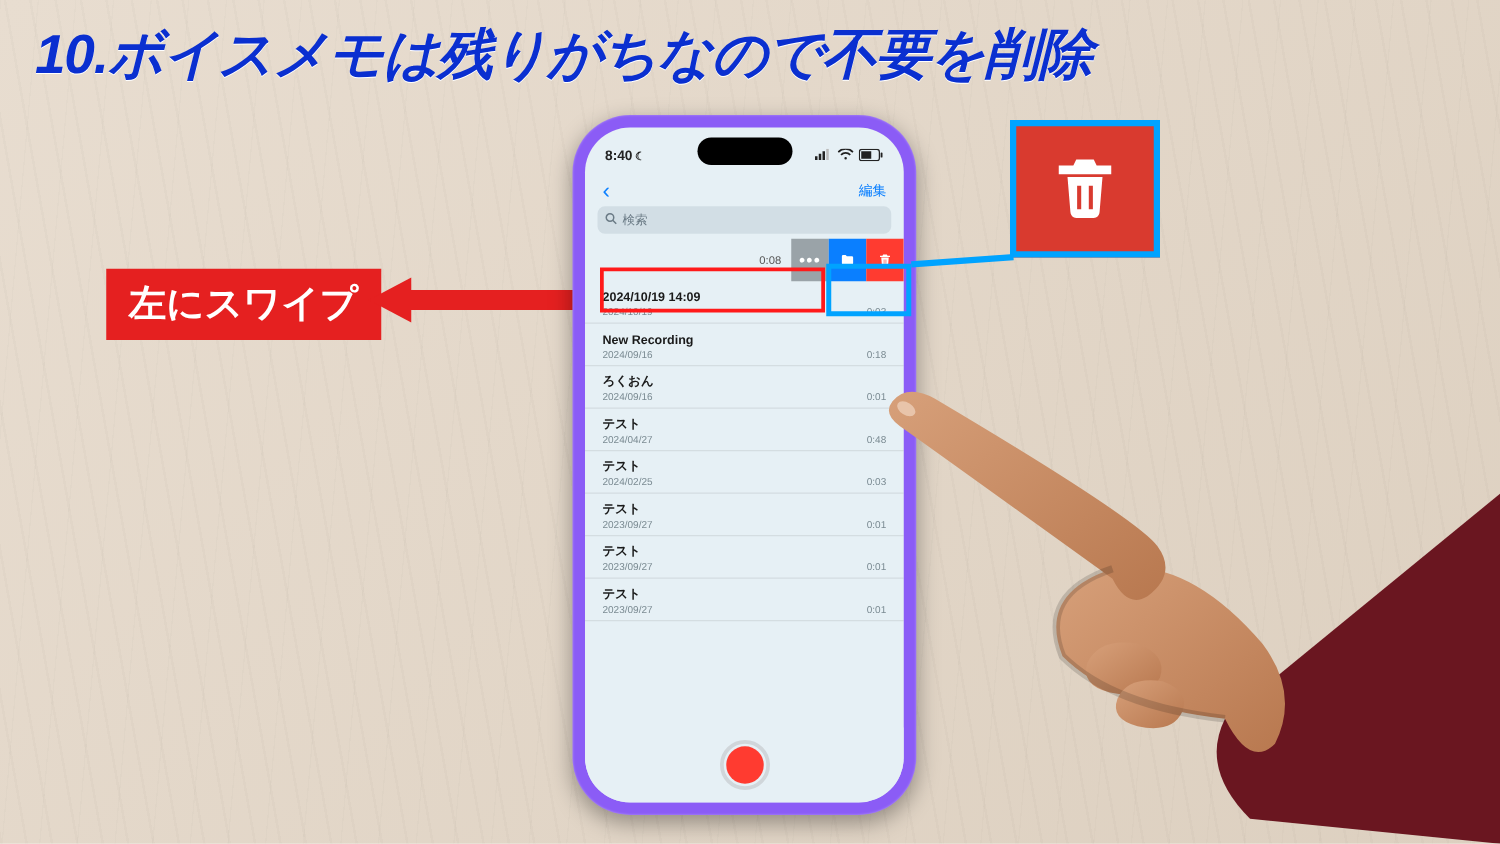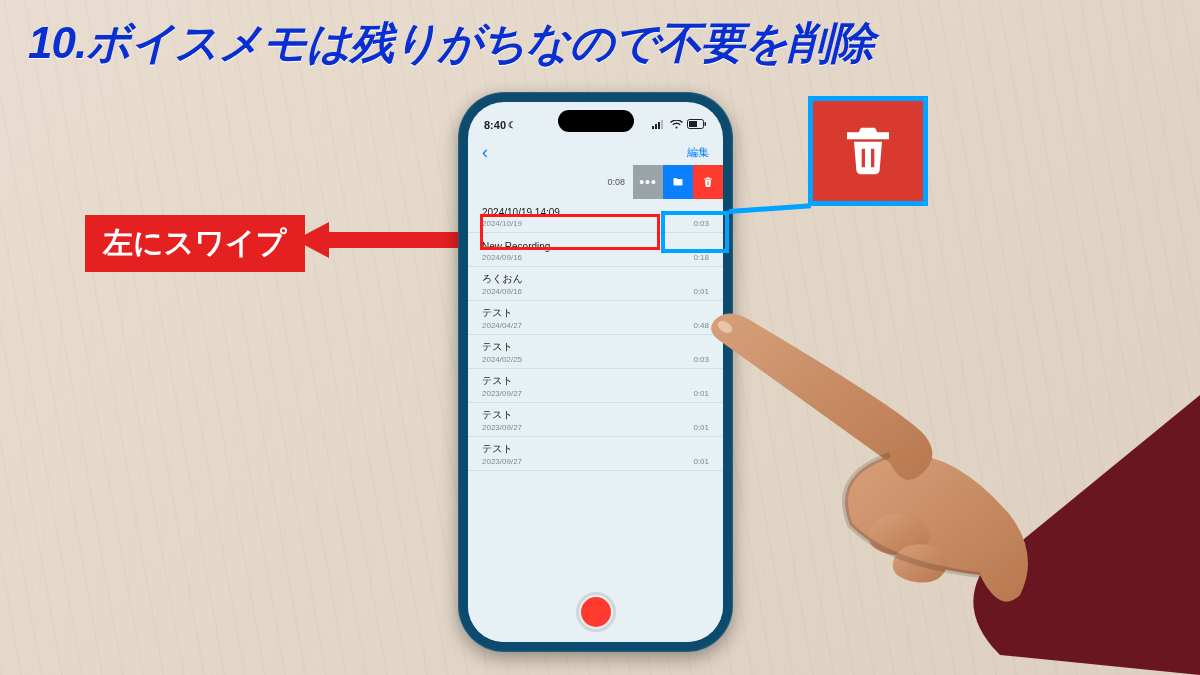--- a/index.html
+++ b/index.html
@@ -33,21 +33,21 @@
     text-shadow: 0 1px 0 #fff;
   }
 
   
   .phone {
     position: absolute;
     left: 458px;
     top: 92px;
     width: 275px;
     height: 560px;
-    background: #0c4a6e;
+    background: #8b5cf6;
     border-radius: 46px;
     padding: 10px;
     box-shadow: 0 6px 18px rgba(0,0,0,0.35), inset 0 0 2px rgba(255,255,255,0.4);
   }
   .screen {
     width: 100%;
     height: 100%;
     background: #e6f0f5;
     border-radius: 36px;
     overflow: hidden;
@@ -111,21 +111,21 @@
   .list { }
   .row {
     border-bottom: 1px solid rgba(0,0,0,0.08);
     padding: 5px 14px 4px;
     display:flex;
     justify-content: space-between;
     align-items: flex-end;
     min-height: 34px;
   }
   .row .left { display:flex; flex-direction:column; }
-  .row .title { font-size:10px; font-weight:400; color:#1a1a1a; }
+  .row .title { font-size:10px; font-weight:700; color:#1a1a1a; }
   .row .date { font-size:8px; color:#7a8a92; margin-top:1px;}
   .row .dur { font-size:8px; color:#7a8a92; }
 
   
   .swipe-row {
     height: 34px;
     display:flex;
     position:relative;
   }
   .swipe-content {
@@ -291,20 +291,29 @@
         </span>
       </div>
     </div>
 
     <div class="navrow">
       <span class="back-chevron">‹</span>
       <span class="edit-link">編集</span>
     </div>
 
 
+    <div class="searchbar">
+      <span class="mag">
+        <svg width="10" height="10" viewBox="0 0 10 10">
+            <circle cx="4" cy="4" r="3" fill="none" stroke="#6a7a85" stroke-width="1.2"></circle>
+            <line x1="6.2" y1="6.2" x2="9" y2="9" stroke="#6a7a85" stroke-width="1.2"></line>
+          </svg>
+      </span>
+      <span>検索</span>
+    </div>
 
     <div class="swipe-row">
       <div class="swipe-content">
         <span>0:08</span>
       </div>
       <div class="action more">
         <span class="dots">•••</span>
       </div>
       <div class="action folder">
         <svg class="folder-ico" viewBox="0 0 24 24">

